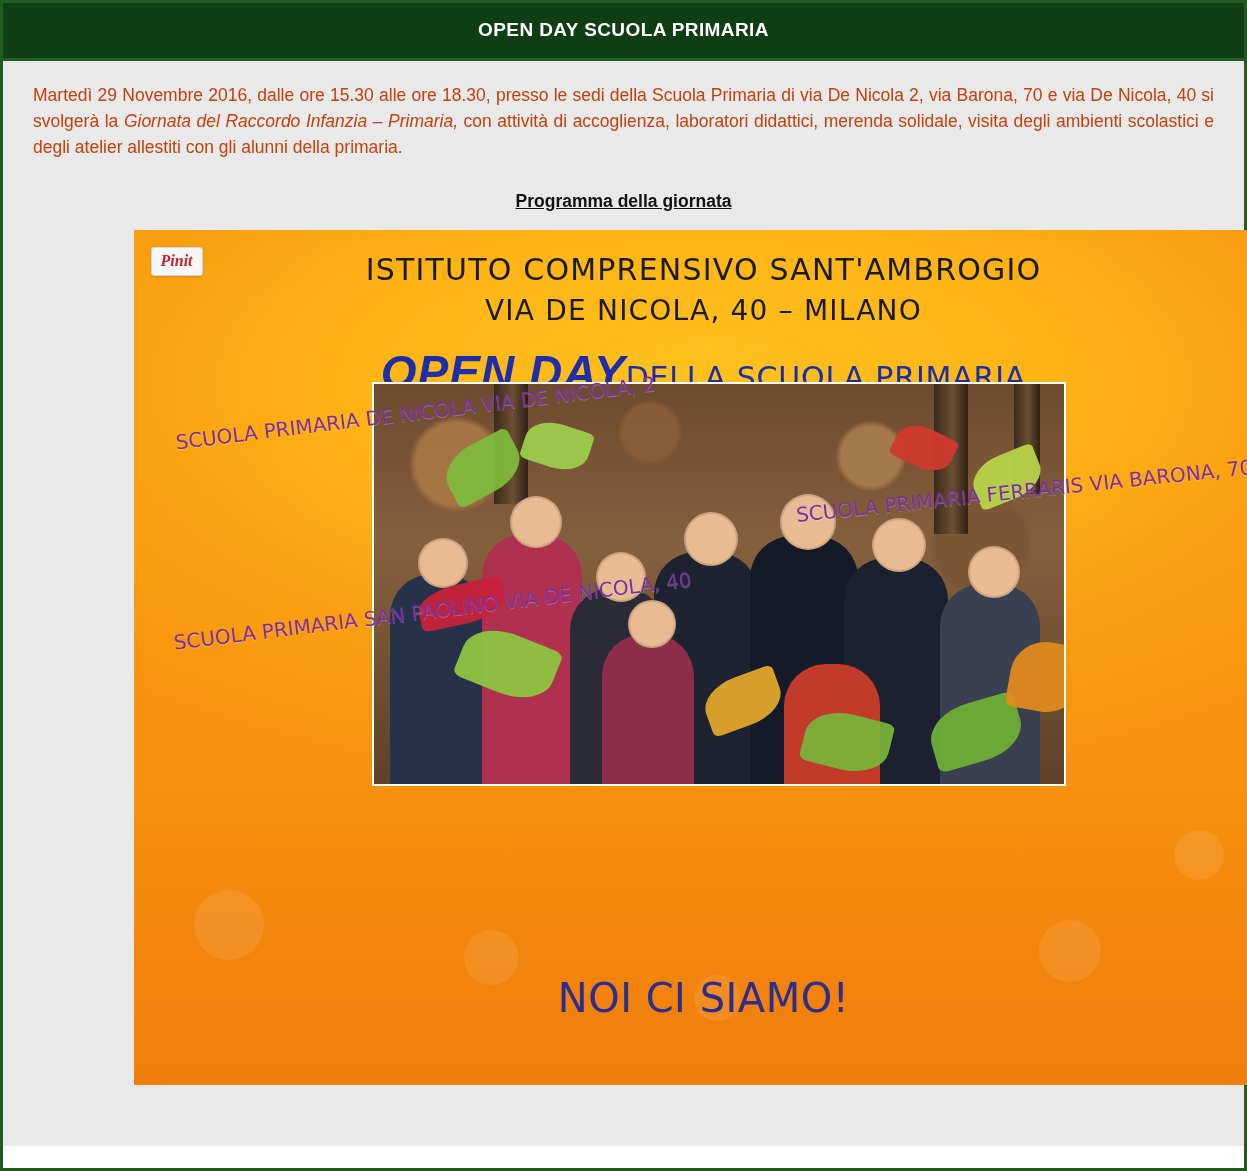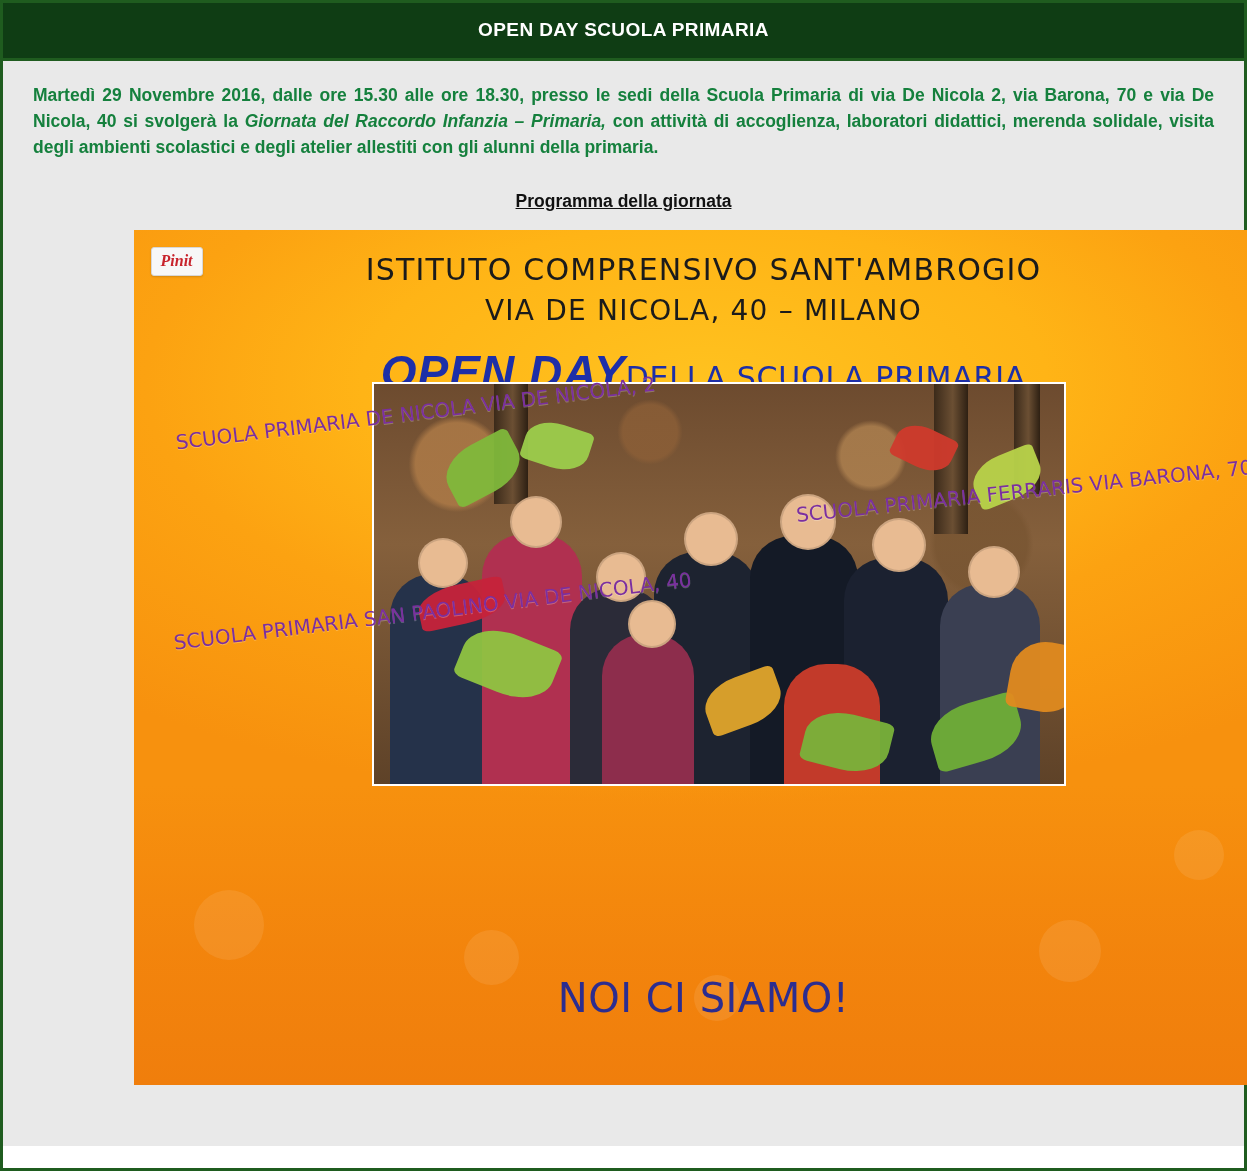--- a/index.html
+++ b/index.html
@@ -37,24 +37,23 @@
   .body-area {
     background: #e9e9e9;
     padding: 22px 28px 0 28px;
     height: 1085px;
     box-sizing: border-box;
   }
 
   .intro {
     font-size: 17.5px;
     line-height: 1.48;
-    color: #15803d;
+    color: #c2410c;
     text-align: justify;
     margin: 0 2px 0 2px;
-    font-weight: bold;
   }
   .intro .italic { font-style: italic; }
 
   .programma {
     text-align: center;
     font-weight: bold;
     font-size: 17.5px;
     text-decoration: underline;
     color: #111111;
     margin: 30px 0 18px 0;

